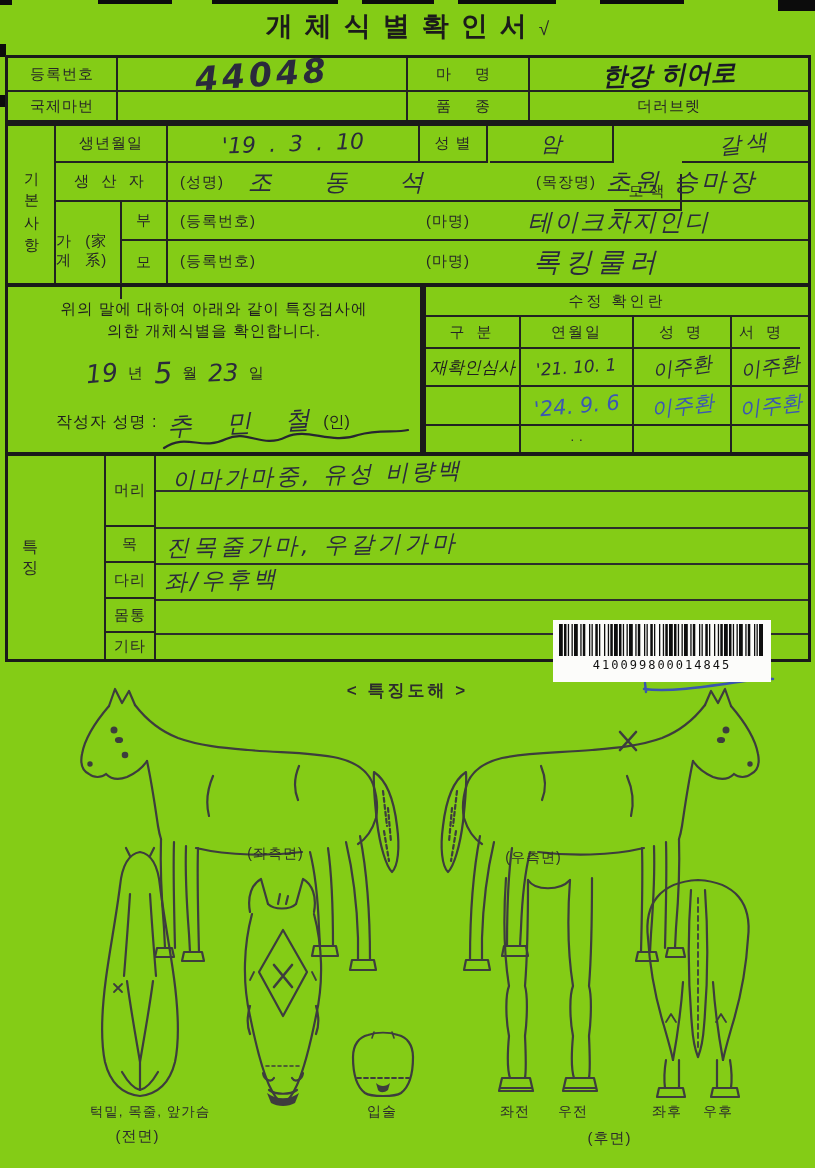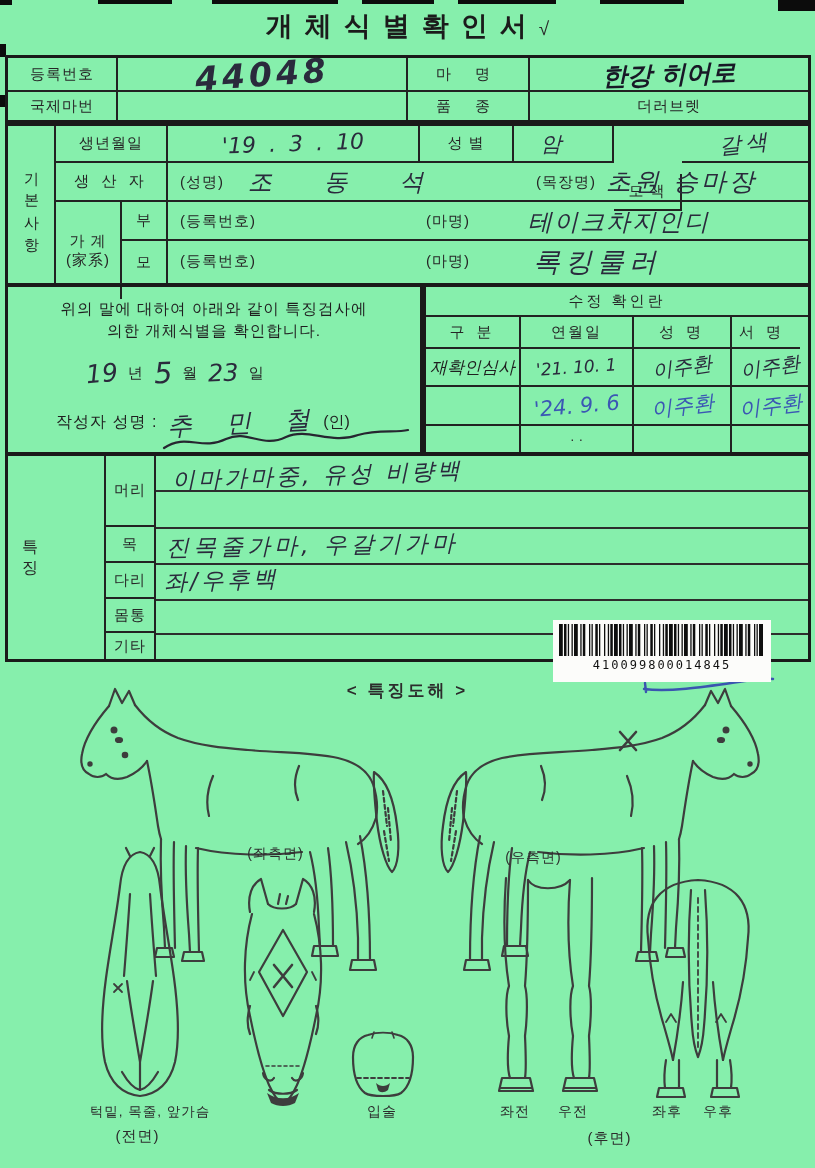--- a/index.html
+++ b/index.html
@@ -1,16 +1,16 @@
 <!DOCTYPE html>
 <html><head>
 <meta charset="utf-8">
 <style>
   html,body{margin:0;padding:0;background:#ddd;}
-  .page{position:relative;width:815px;height:1168px;margin:0 auto;background:#86efac;
+  .page{position:relative;width:815px;height:1168px;margin:0 auto;background:#84cc16;
         font-family:"Liberation Sans",sans-serif;color:#1f1f1f;overflow:hidden;}
   .abs{position:absolute;box-sizing:border-box;}
   .cell{position:absolute;box-sizing:border-box;display:flex;align-items:center;justify-content:center;}
   .lbl{font-size:15px;color:#262626;letter-spacing:1px;}
   .small{font-size:17px;font-style:italic;}
   .br{border-right:2px solid #222;}
   .bb{border-bottom:2px solid #222;}
   .box{position:absolute;box-sizing:border-box;border:3px solid #1a1a1a;}
   .hw{font-family:"DejaVu Sans",sans-serif;font-style:italic;color:#2a2a3c;white-space:nowrap;}
   .hw.blue{color:#3b57b4;}
@@ -55,36 +55,36 @@
   </div>
 
   <div class="box" style="left:5px;top:123px;width:806px;height:163px;">
     <div class="cell br" style="left:0;top:0;width:48px;height:157px;">
       <span class="vtext">기본사항</span>
     </div>
     <div class="cell lbl br bb" style="left:48px;top:0;width:112px;height:37px;">생년월일</div>
     <div class="cell br bb" style="left:160px;top:0;width:252px;height:37px;">
       <span class="hw" style="font-size:22px;word-spacing:6px;transform:rotate(-2deg);">'19 .  3 .  10</span>
     </div>
-    <div class="cell lbl br bb" style="left:412px;top:0;width:94px;height:37px;">성 별</div>
+    <div class="cell lbl br bb" style="left:412px;top:0;width:68px;height:37px;">성 별</div>
     <div class="cell br bb" style="left:482px;top:0;width:124px;height:37px;">
       <span class="hw" style="font-size:21px;">암</span>
     </div>
     <div class="cell lbl br bb" style="left:606px;top:0;width:68px;height:37px;margin-top:48px;">모 색</div>
     <div class="cell bb" style="left:674px;top:0;width:126px;height:37px;">
       <span class="hw" style="font-size:22px;transform:rotate(-6deg);letter-spacing:4px;">갈색</span>
     </div>
     <div class="cell lbl br bb" style="left:48px;top:37px;width:112px;height:39px;letter-spacing:4px;">생 산 자</div>
     <div class="abs bb" style="left:160px;top:37px;width:640px;height:39px;">
       <span class="abs lbl" style="left:12px;top:10px;">(성명)</span>
       <span class="abs hw" style="left:80px;top:3px;font-size:24px;letter-spacing:22px;">조  동  석</span>
       <span class="abs lbl" style="left:368px;top:10px;">(목장명)</span>
       <span class="abs hw" style="left:438px;top:2px;font-size:25px;letter-spacing:3px;">초원 승마장</span>
     </div>
-    <div class="cell br" style="left:48px;top:76px;width:66px;height:97px;flex-direction:column;">
+    <div class="cell br" style="left:48px;top:76px;width:66px;height:97px;flex-direction:row;">
       <span class="lbl">가 계</span>
       <span class="lbl">(家系)</span>
     </div>
     <div class="cell lbl br bb" style="left:114px;top:76px;width:46px;height:39px;">부</div>
     <div class="abs bb" style="left:160px;top:76px;width:640px;height:39px;">
       <span class="abs lbl" style="left:12px;top:10px;">(등록번호)</span>
       <span class="abs lbl" style="left:258px;top:10px;">(마명)</span>
       <span class="abs hw" style="left:360px;top:4px;font-size:24px;letter-spacing:2px;">테이크차지인디</span>
     </div>
     <div class="cell lbl br" style="left:114px;top:115px;width:46px;height:42px;">모</div>

